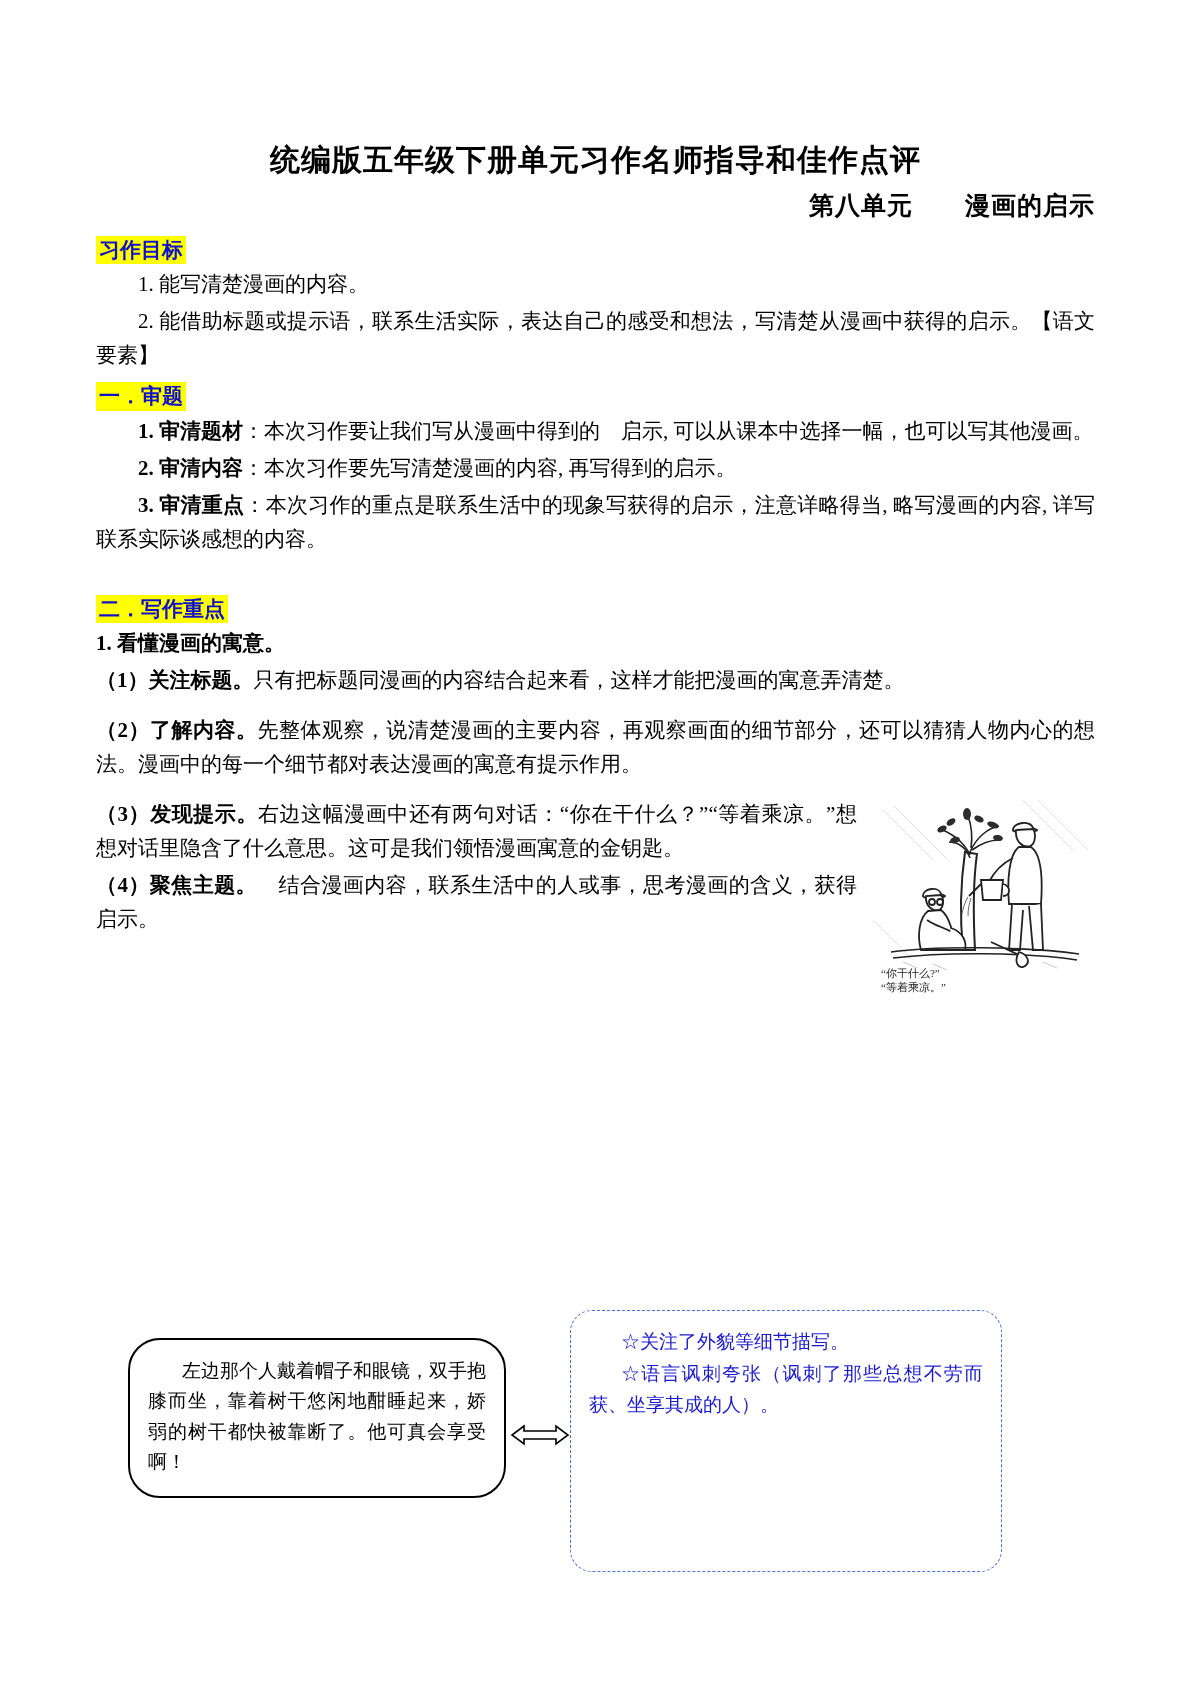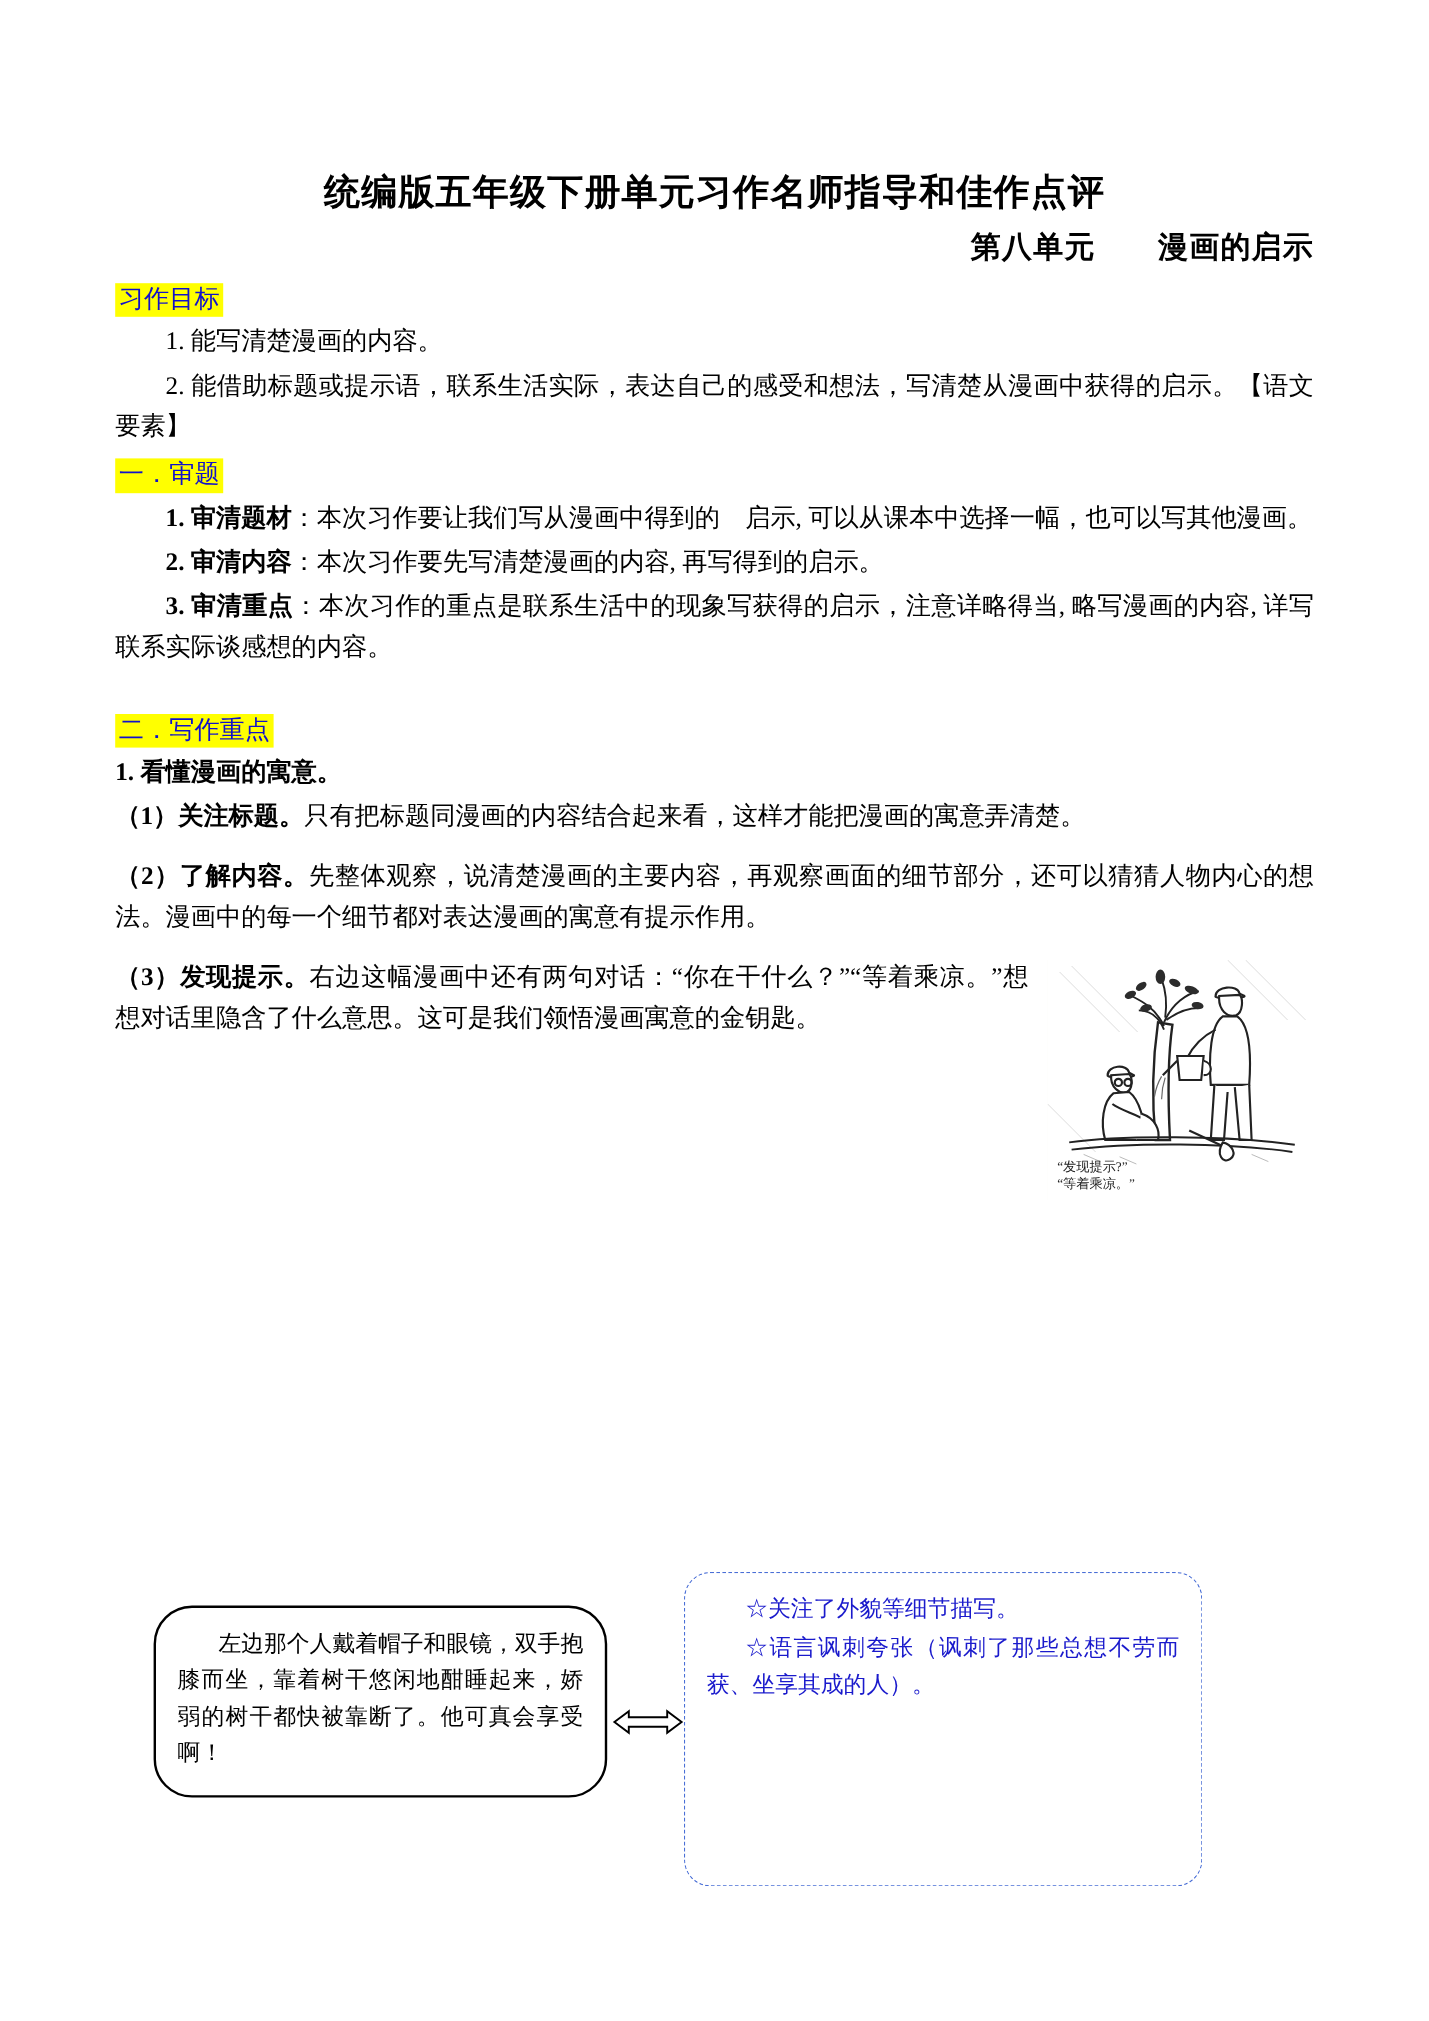--- a/index.html
+++ b/index.html
@@ -35,21 +35,21 @@
     font-size: 25px;
     font-weight: bold;
     margin: 8px 0 14px 0;
     font-family: "Liberation Sans", "DejaVu Sans", sans-serif;
     letter-spacing: 1px;
   }
   .hl {
     display: inline-block;
     background: #ffff00;
     color: #1111cc;
-    font-weight: normal;
+    font-weight: bold;
     font-family: "Liberation Sans", "DejaVu Sans", sans-serif;
     font-size: 21px;
     padding: 1px 3px;
     line-height: 1.25;
   }
   .sec-head {
     margin: 10px 0 2px 0;
   }
   p.body {
     font-size: 21px;
@@ -270,29 +270,32 @@
         </g>
 
         <g stroke="#777" stroke-width="0.7" opacity="0.6">
           <line x1="30" y1="162" x2="44" y2="168"></line>
           <line x1="60" y1="164" x2="74" y2="170"></line>
           <line x1="170" y1="162" x2="184" y2="168"></line>
         </g>
       </svg>
     </div>
     <div class="comic-cap">
-      <div>“发现提示?”</div>
+      <div>“你干什么?”</div>
       <div>“等着乘凉。”</div>
     </div>
   </div>
 
   <p class="body">
     <span class="b">（3）发现提示。</span><span>右边这幅漫画中还有两句对话：“你在干什么？”“等着乘凉。”想想对话里隐含了什么意思。这可是我们领悟漫画寓意的金钥匙。</span>
   </p>
 
+  <p class="body">
+    <span class="b">（4）聚焦主题。</span><span>　结合漫画内容，联系生活中的人或事，思考漫画的含义，获得启示。</span>
+  </p>
 
   <div class="boxes">
     <div class="box-left">
       <p>左边那个人戴着帽子和眼镜，双手抱膝而坐，靠着树干悠闲地酣睡起来，娇弱的树干都快被靠断了。他可真会享受啊！</p>
     </div>
 
     <svg class="arrow" viewBox="0 0 60 26" xmlns="http://www.w3.org/2000/svg">
       <path d="M14 4 L2 13 L14 22 L14 17 L46 17 L46 22 L58 13 L46 4 L46 9 L14 9 Z" fill="#ffffff" stroke="#000" stroke-width="1.6"></path>
     </svg>
 

